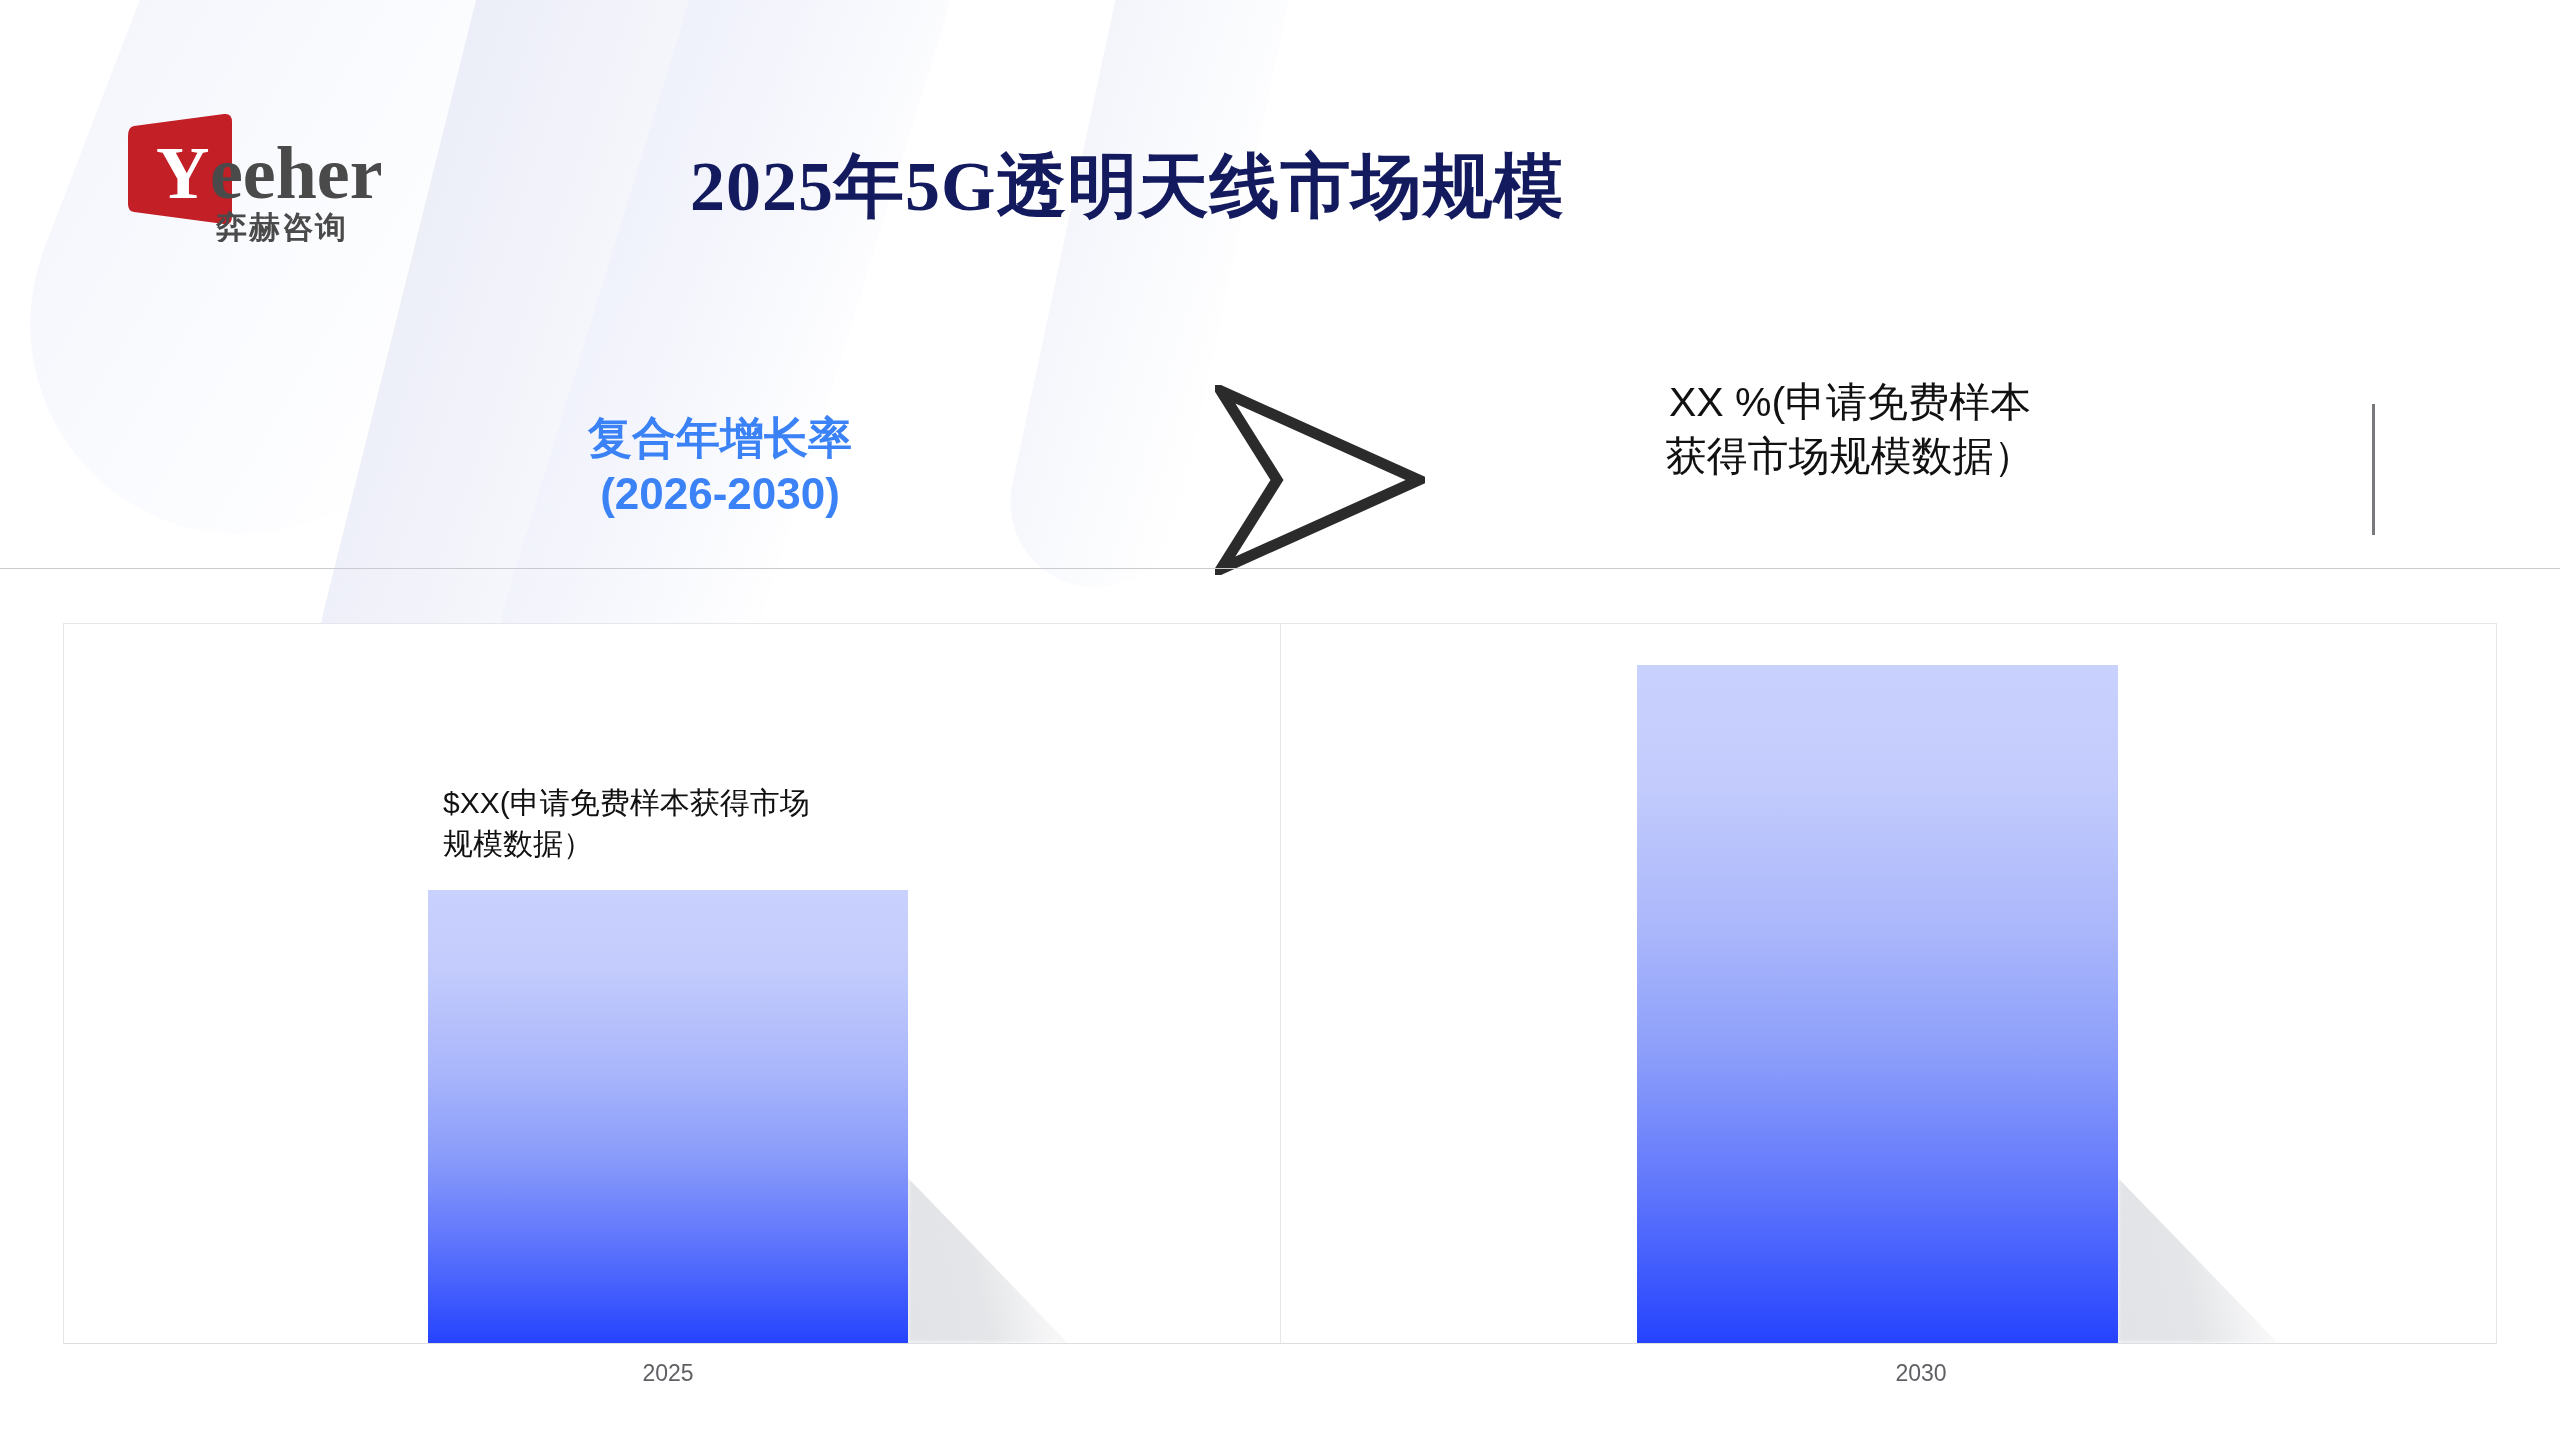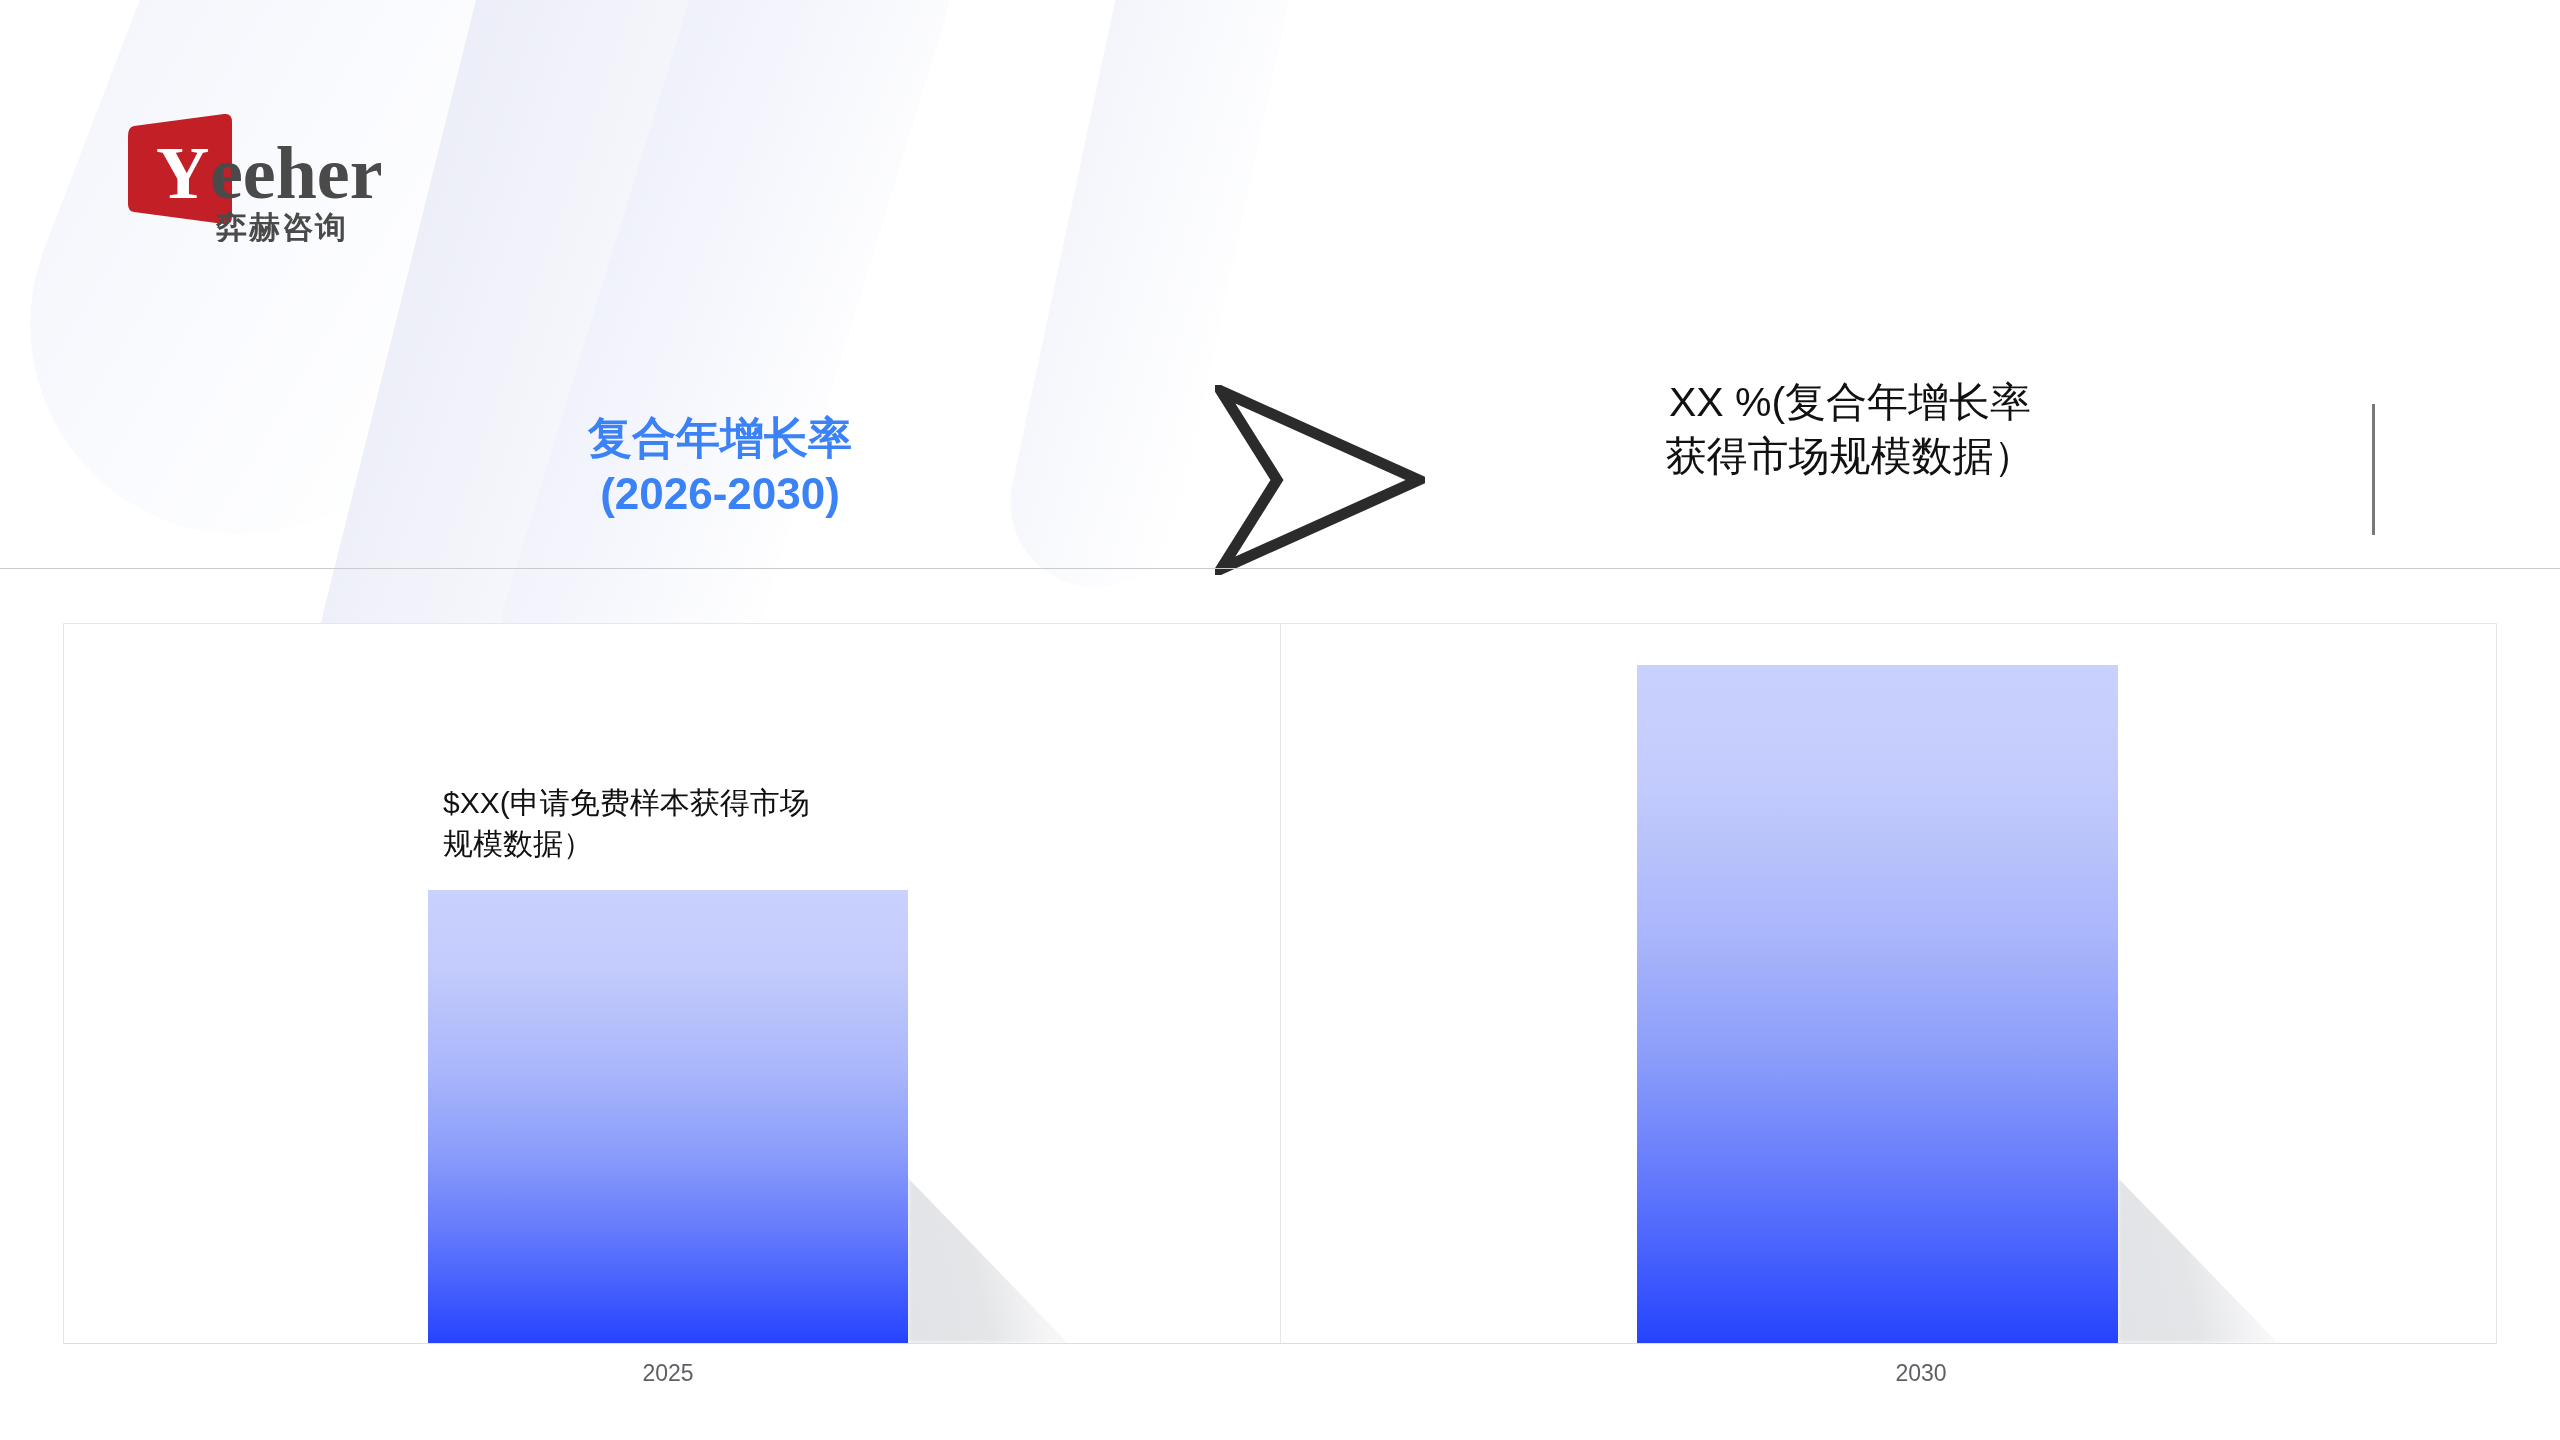--- a/index.html
+++ b/index.html
@@ -232,34 +232,35 @@
 
   <div id="logo">
     <svg width="340" height="130" viewBox="0 0 340 130" xmlns="http://www.w3.org/2000/svg">
       <path d="M6 14 L96 2 Q104 1 104 10 L104 104 Q104 114 96 112 L6 100 Q0 99 0 92 L0 24 Q0 15 6 14 Z" fill="#c21f26"></path>
       <text x="28" y="86" font-family="Liberation Serif, DejaVu Serif, serif" font-size="74" font-weight="700" fill="#ffffff">Y</text>
       <text x="82" y="86" font-family="Liberation Serif, DejaVu Serif, serif" font-size="74" font-weight="700" fill="#4a4a4a">eeher</text>
       <text x="88" y="126" font-family="DejaVu Sans, Liberation Sans, sans-serif" font-size="31" font-weight="700" letter-spacing="2" fill="#4a4a4a">弈赫咨询</text>
     </svg>
   </div>
 
+  <div id="title">2025年5G透明天线市场规模</div>
 
   <div id="cagr">
     <span class="line">复合年增长率</span>
     <span class="line">(2026-2030)</span>
   </div>
 
   <div id="arrow">
     <svg width="210" height="190" viewBox="0 0 210 190" xmlns="http://www.w3.org/2000/svg">
       <path d="M6 6 L204 95 L6 184 L62 95 Z" fill="none" stroke="#2b2b2b" stroke-width="11" stroke-linejoin="miter" stroke-miterlimit="10"></path>
     </svg>
   </div>
 
   <div id="cagr-value">
-    <span class="line">XX %(复合年增长率</span>
+    <span class="line">XX %(申请免费样本</span>
     <span class="line">获得市场规模数据）</span>
   </div>
 
   <div id="right-divider"></div>
 
   <div id="chart-rule"></div>
 
   <div id="chart"></div>
   <div id="chart-divider"></div>
 

